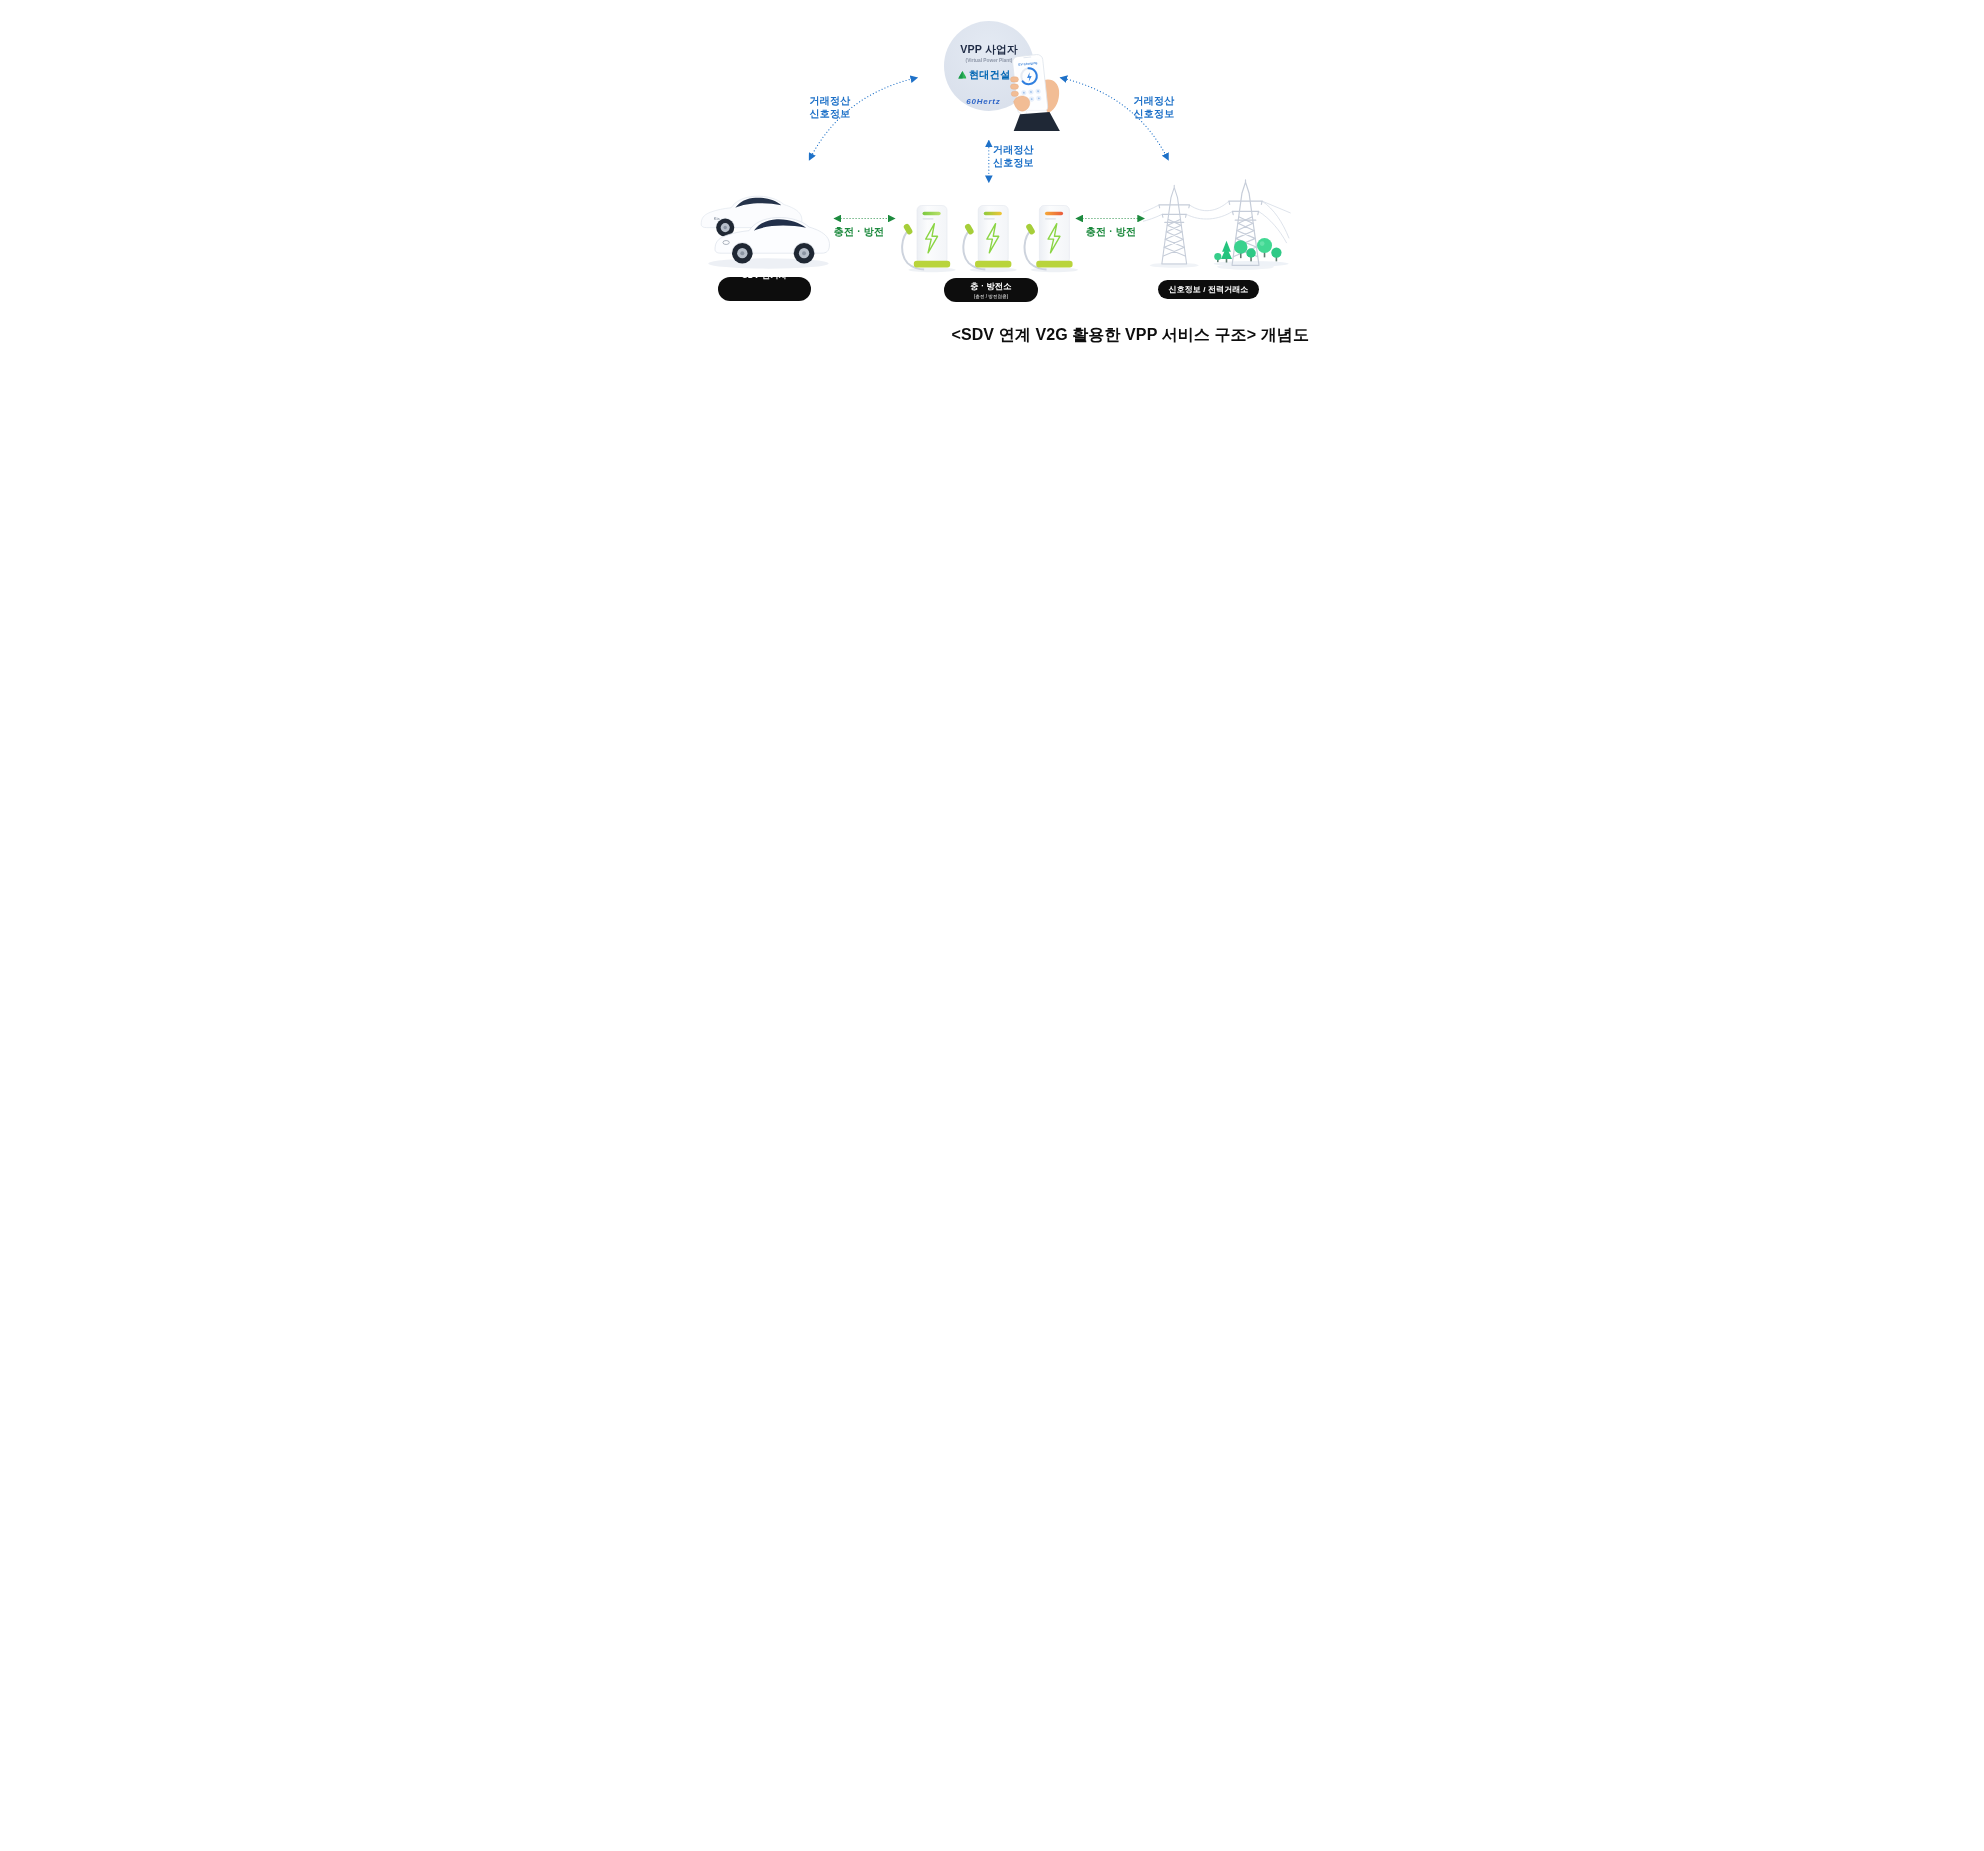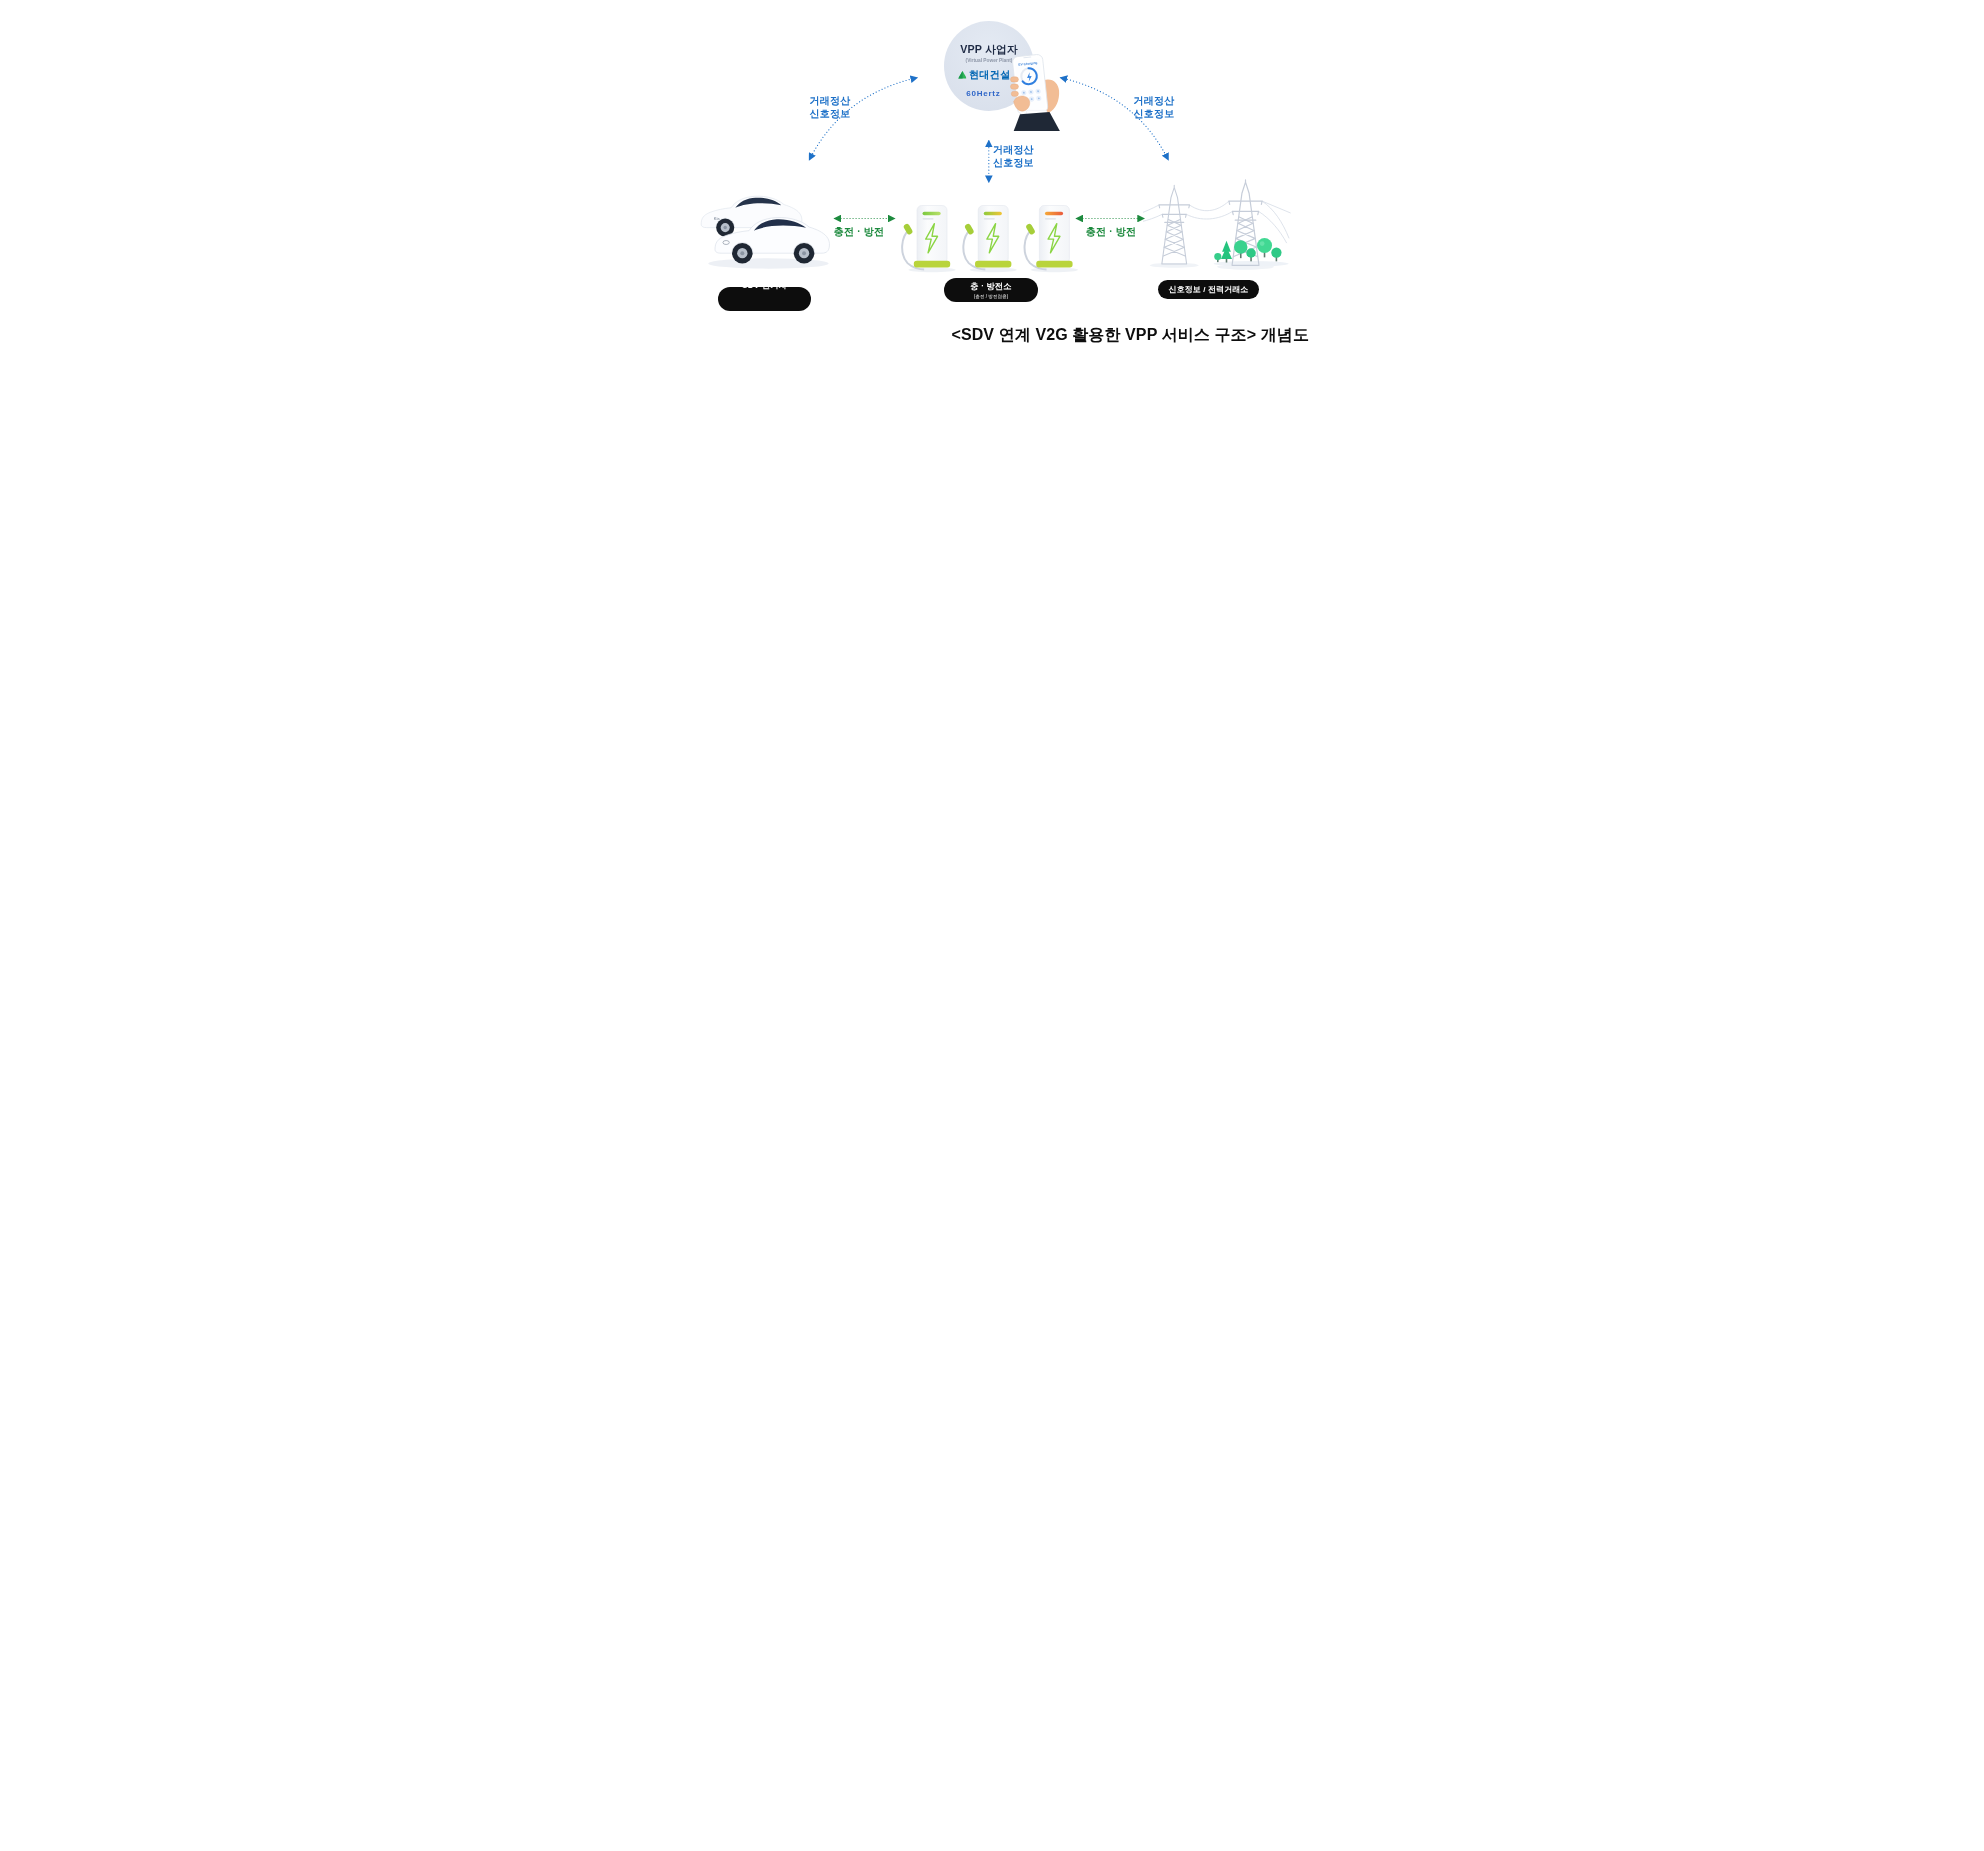--- a/index.html
+++ b/index.html
@@ -17,21 +17,21 @@
 
   .vpp {
     position:absolute; left:269px; top:21.4px; width:90px; height:90px; border-radius:50%;
     background:radial-gradient(circle at 50% 32%, #e4eaf3 0%, #d7deea 100%);
     display:flex; flex-direction:column; align-items:center; padding-top:21.4px; text-align:left;
   }
   .vpp .vtitle { font-size:10.7px; font-weight:800; color:#1e2a44; letter-spacing:0.2px; }
   .vpp .vsub { font-size:4.8px; font-weight:bold; color:#8e97a8; margin-top:1.6px; }
   .hdec { display:flex; align-items:center; gap:2.4px; margin-top:4.8px; transform:translateX(-4.8px); }
   .hdec .hdec-txt { font-size:10px; font-weight:800; color:#0065b3; letter-spacing:0.4px; }
-  .hertz { margin-top:7px; font-size:8px; font-weight:800; color:#2f66c8; letter-spacing:0.8px; transform:translateX(-5.6px); }
+  .hertz { margin-top:15px; font-size:8px; font-weight:800; color:#2f66c8; letter-spacing:0.8px; transform:translateX(-5.6px);font-style:italic; }
 
   .hand-illu { position:absolute; left:318px; top:49px; width:78px; height:82px; }
 
   .pill {
     position:absolute; background:#0d0d0d; color:#fff; border-radius:12.7px;
     display:flex; flex-direction:column; align-items:center; justify-content:center; text-align:center;
   }
   .pill .t { font-size:8.3px; font-weight:bold; letter-spacing:0.1px; }
   .pill .s { font-size:4.6px; margin-top:1.2px; font-weight:500; }
 
@@ -246,21 +246,21 @@
           <circle cx="0" cy="-26" r="19" fill="#41d893"></circle>
           <circle cx="-6" cy="-31" r="6" fill="#63e2a8"></circle>
         </g>
       <g transform="translate(336,214)">
           <rect x="-2" y="-8" width="4" height="12" fill="#5f7a6e"></rect>
           <circle cx="0" cy="-18" r="13" fill="#2fc986"></circle>
         </g>
     </g>
   </svg>
 
-  <div class="pill" style="left:43px; top:287px; width:93px; height:24px;gap:21px;">
+  <div class="pill" style="left:43px; top:277px; width:93px; height:24px;gap:21px;">
     <div class="t">SDV 전기차</div>
     <div class="s">(Software Defined Vehicle)</div>
   </div>
   <div class="pill" style="left:269px; top:278px; width:94px; height:24px;">
     <div class="t">충 · 방전소</div>
     <div class="s">(충전 / 방전겸용)</div>
   </div>
   <div class="pill" style="left:483px; top:280px; width:101px; height:19px; border-radius:9.5px;">
     <div class="t" style="font-size:8px;">신호정보 / 전력거래소</div>
   </div>

